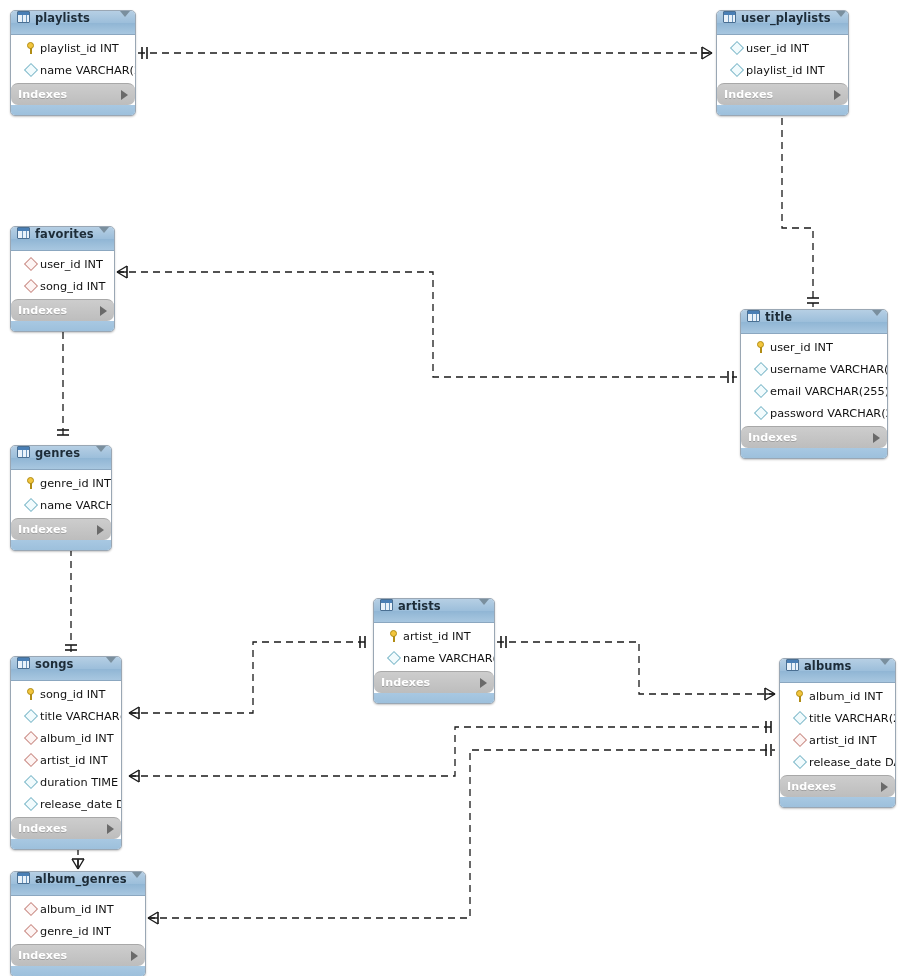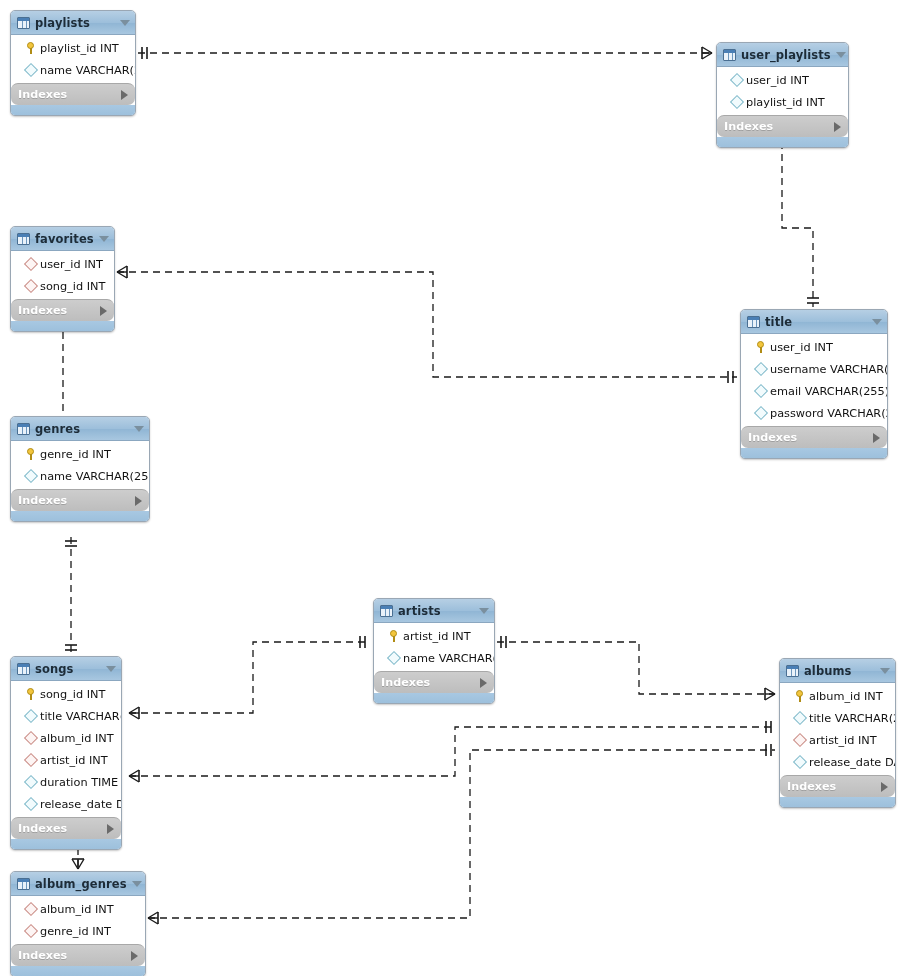--- a/index.html
+++ b/index.html
@@ -38,21 +38,21 @@
     border-radius: 5px;
     background: #ffffff;
     box-shadow: 0 1px 2px rgba(0,0,0,0.22);
     overflow: hidden;
   }
   .tbl-head {
     height: 23px;
     background: linear-gradient(to bottom, #b6cfe4 0%, #9dbfdb 50%, #8fb5d4 51%, #a8c7e0 100%);
     border-bottom: 1px solid #8ba7c0;
     display: flex;
-    align-items: center;
+    align-items: flex-start;
     padding: 0 5px 0 6px;
     gap: 5px;
   }
   .tbl-head .title {
     font-size: 11.5px;
     font-weight: bold;
     color: #1d2c38;
     flex: 1;
     white-space: nowrap;
     letter-spacing: 0.1px;
@@ -286,21 +286,21 @@
             <span class="ic-dia"></span>
             <span class="nm">name VARCHAR(255)</span>
           </div>
         </div>
         <div class="idx">
           <span class="lbl">Indexes</span>
           <span class="arr"></span>
         </div>
         <div class="foot"></div>
       </div>
-      <div class="tbl" style="left: 716px; top: 10px; width: 133px; margin-top: 32px;">
+      <div class="tbl" style="left: 716px; top: 10px; width: 133px;">
         <div class="tbl-head">
           <span class="tbl-icon"></span>
           <span class="title">user_playlists</span>
           <span class="caret"></span>
         </div>
         <div class="cols">
           <div class="col">
             <span class="ic-dia"></span>
             <span class="nm">user_id INT</span>
           </div>
@@ -360,21 +360,21 @@
             <span class="ic-dia"></span>
             <span class="nm">password VARCHAR(255)</span>
           </div>
         </div>
         <div class="idx">
           <span class="lbl">Indexes</span>
           <span class="arr"></span>
         </div>
         <div class="foot"></div>
       </div>
-      <div class="tbl" style="left: 10px; top: 416px; width: 140px;">
+      <div class="tbl" style="left: 10px; top: 445px; width: 102px;">
         <div class="tbl-head">
           <span class="tbl-icon"></span>
           <span class="title">genres</span>
           <span class="caret"></span>
         </div>
         <div class="cols">
           <div class="col">
             <span class="ic-key"></span>
             <span class="nm">genre_id INT</span>
           </div>

